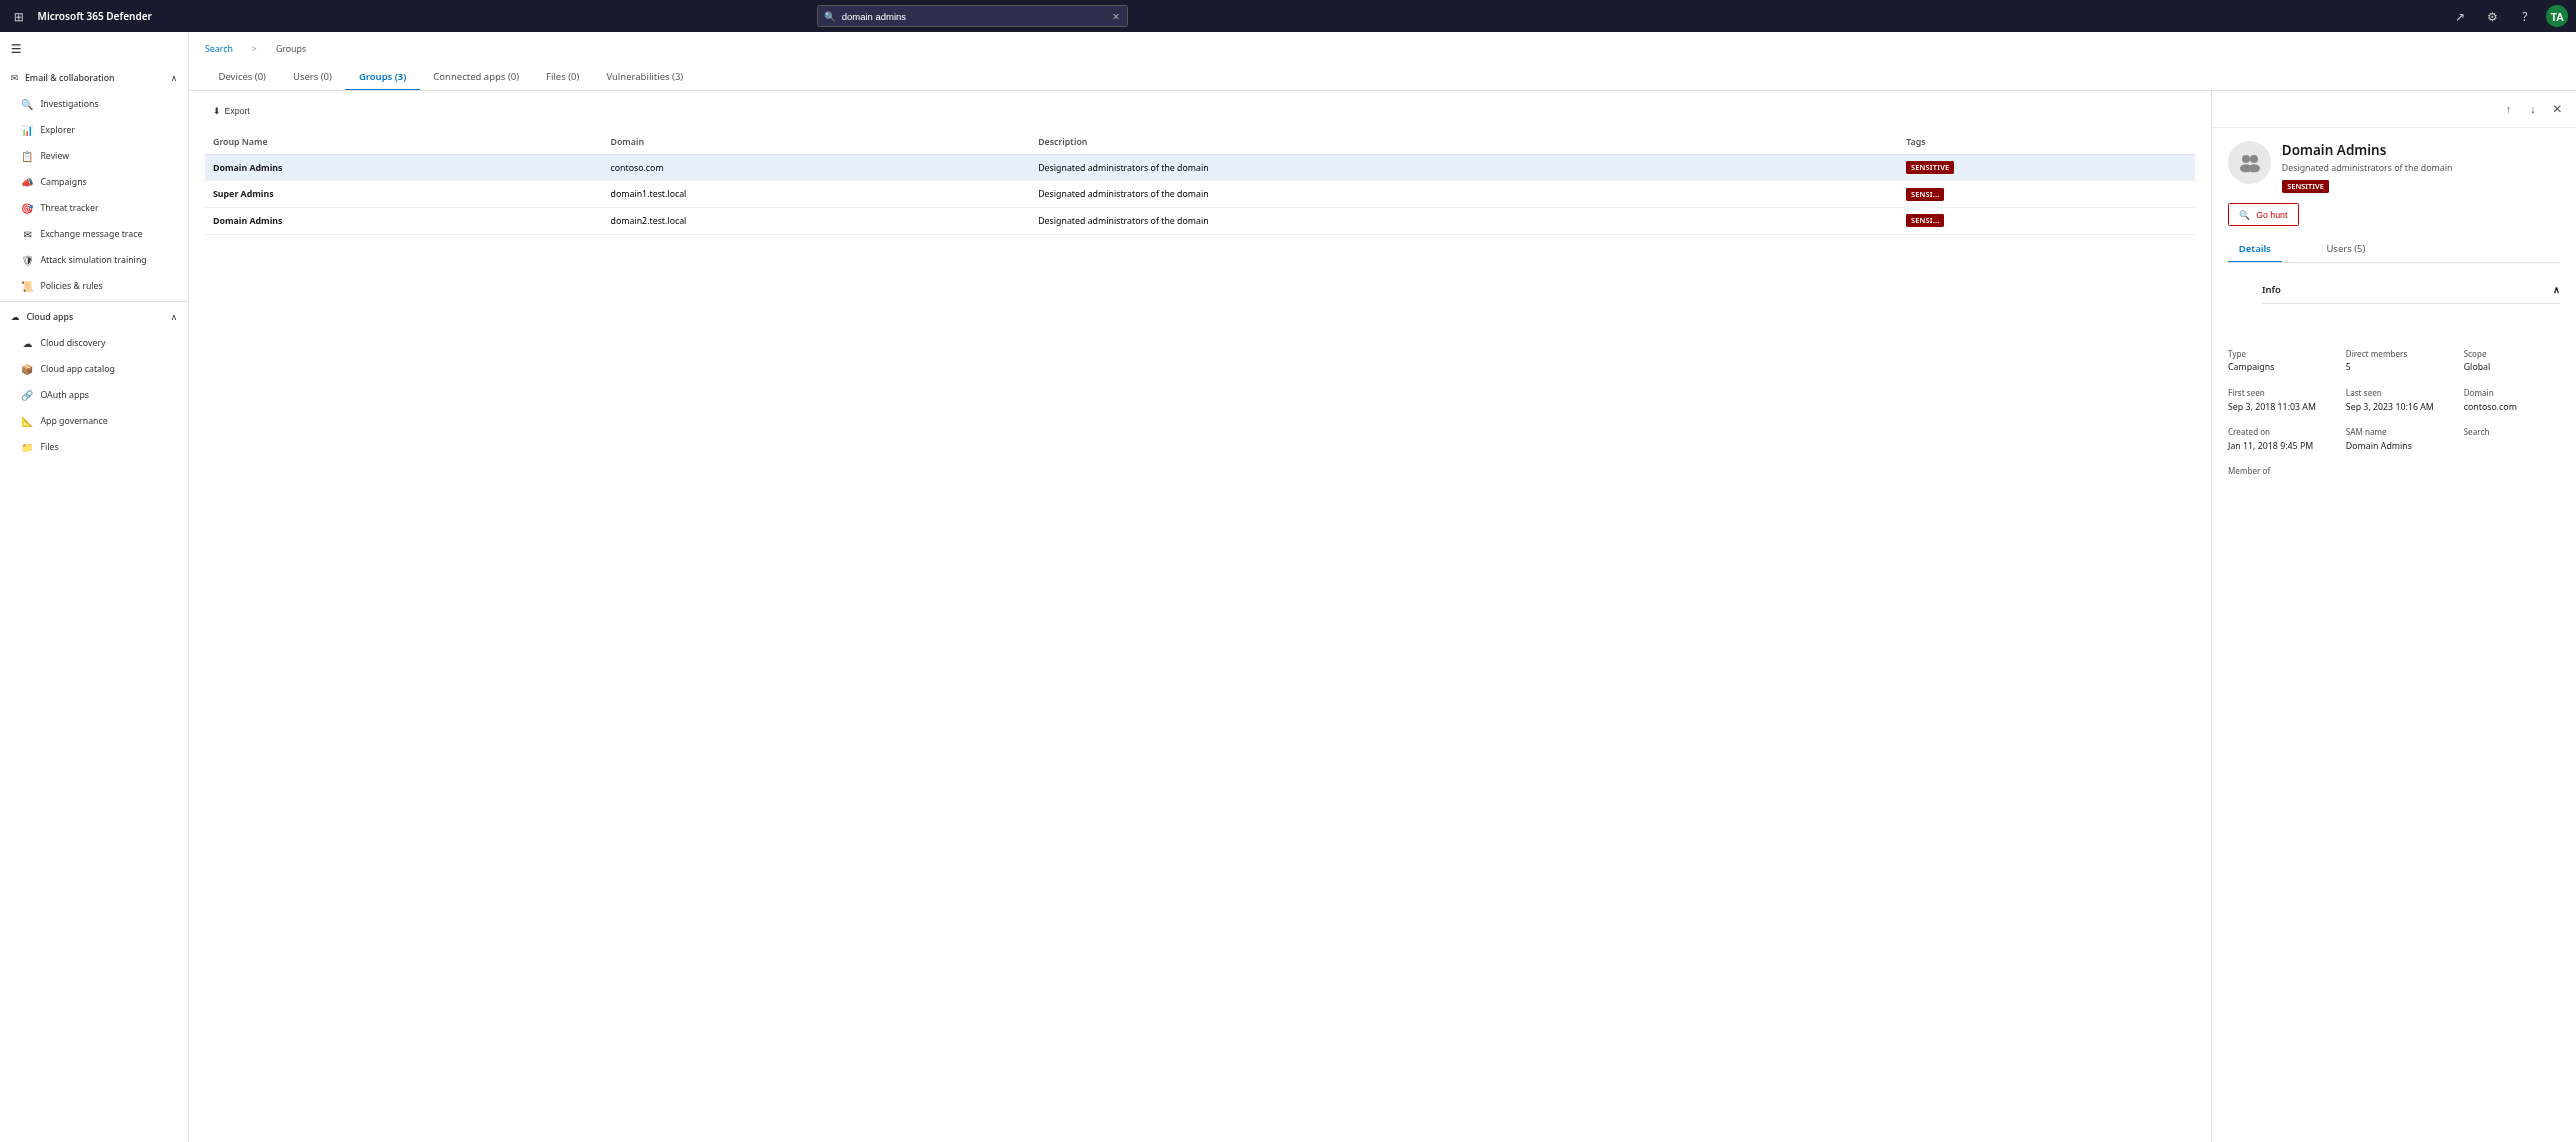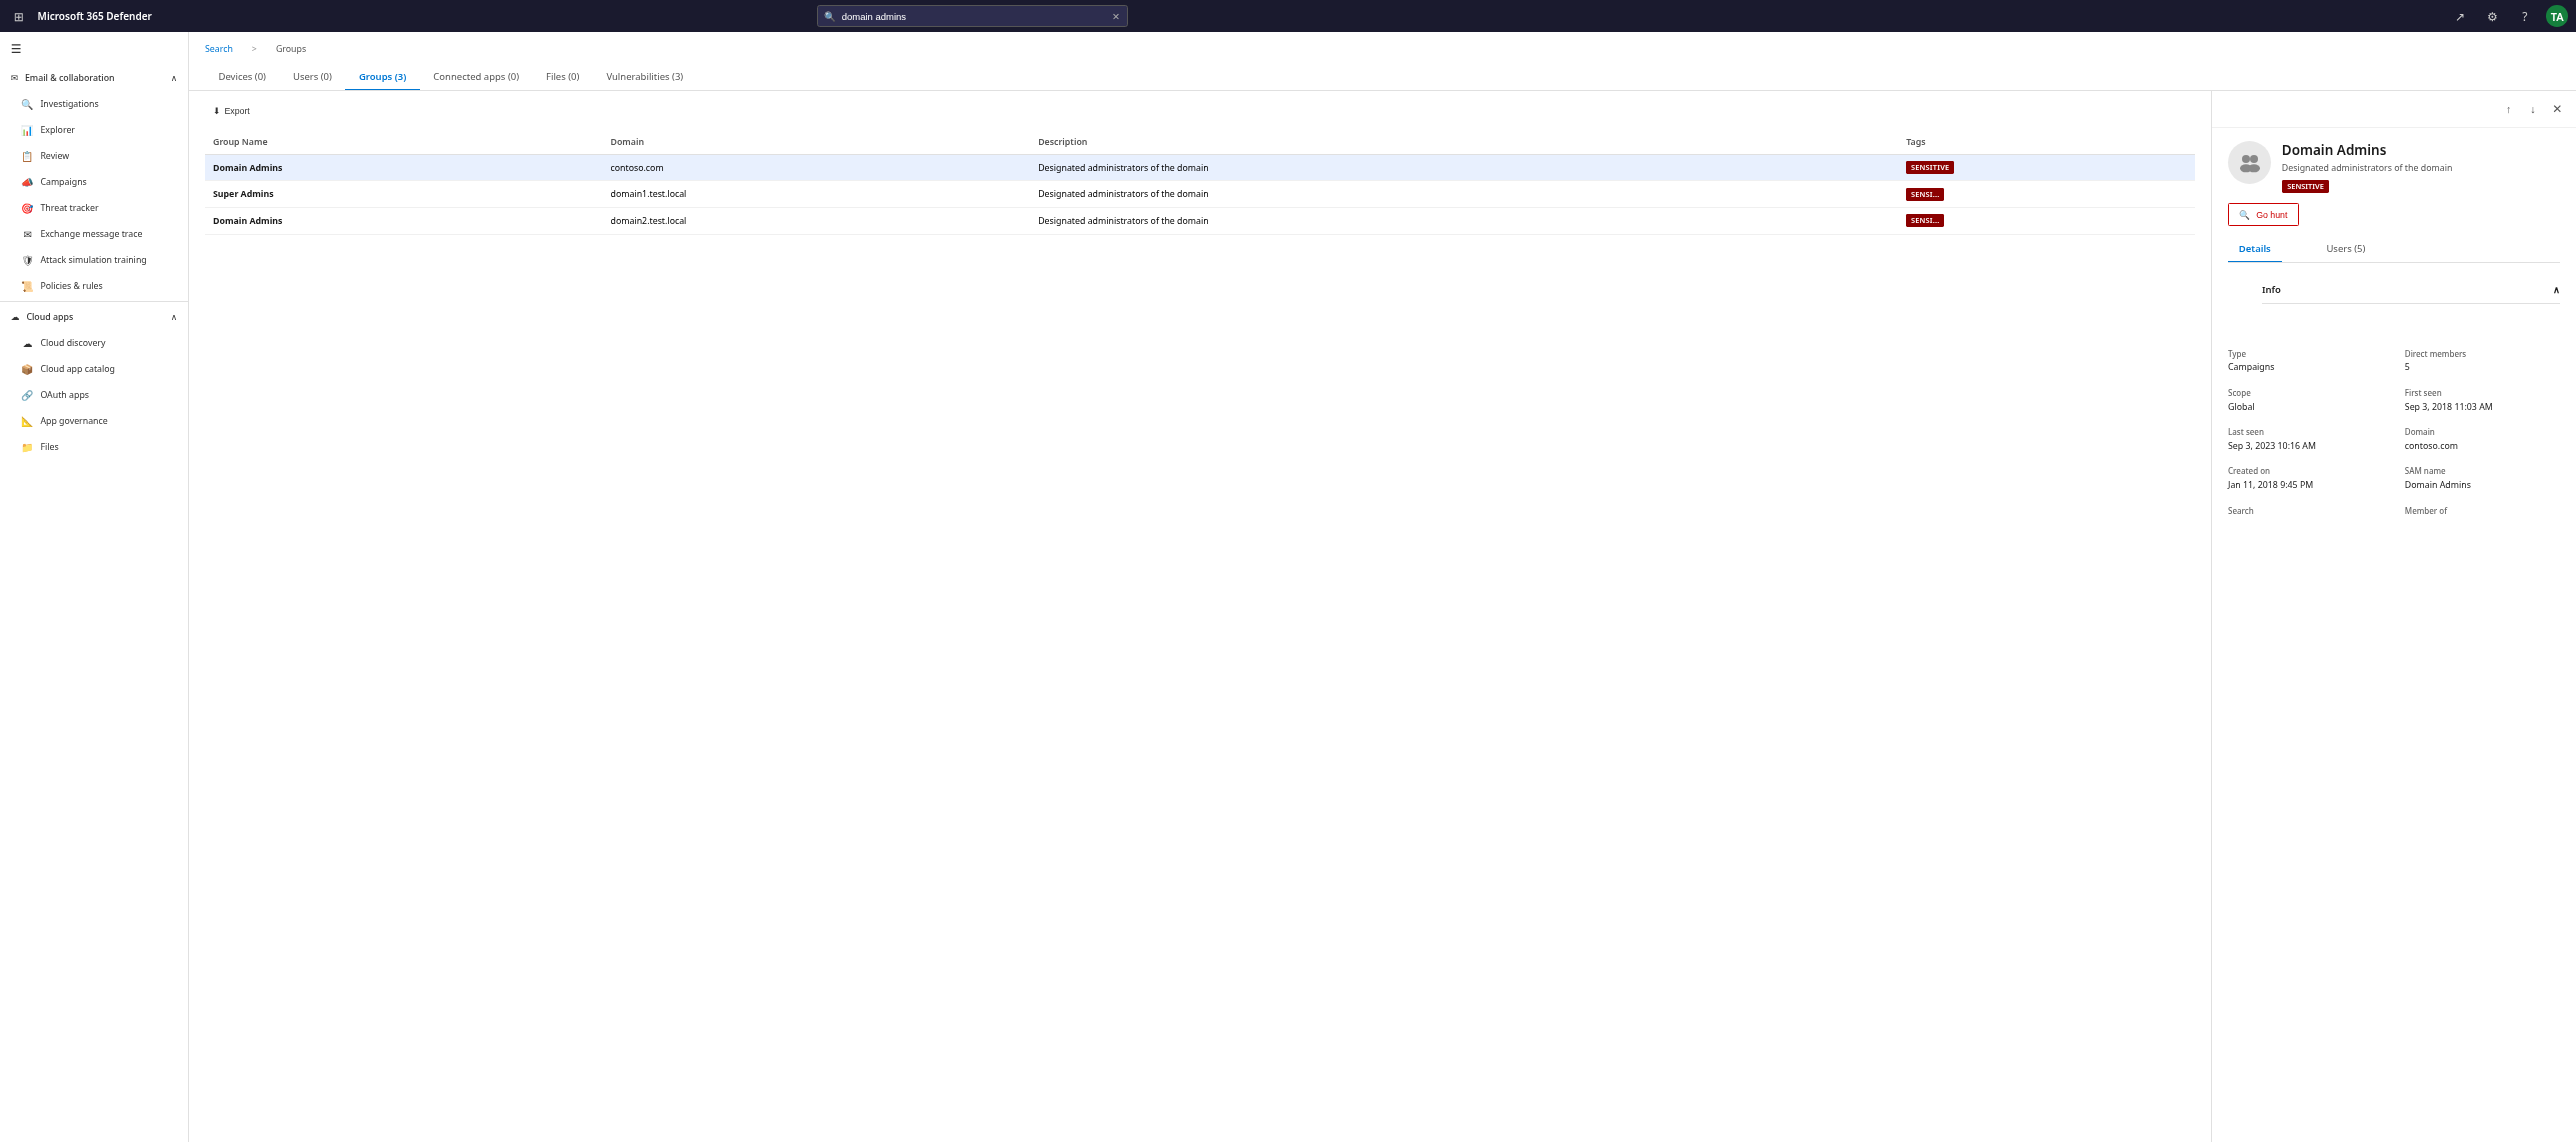--- a/index.html
+++ b/index.html
@@ -349,21 +349,21 @@
       cursor: pointer;
       font-size: 9.5px;
       font-weight: 600;
       color: #1a1a1a;
       border-bottom: 0.7px solid #e0e0e0;
       margin-bottom: 10.8px;
       margin-left: 34px;
     }
     .info-grid {
       display: grid;
-      grid-template-columns: 1fr 1fr;
+      grid-template-columns: 1fr 1fr 1fr;
       gap: 13.5px 21.6px;
       margin-top: 44px;
     }
     .info-field label {
       font-size: 8px;
       color: #666;
       display: block;
       margin-bottom: 2.7px;
       font-weight: 500;
     }

